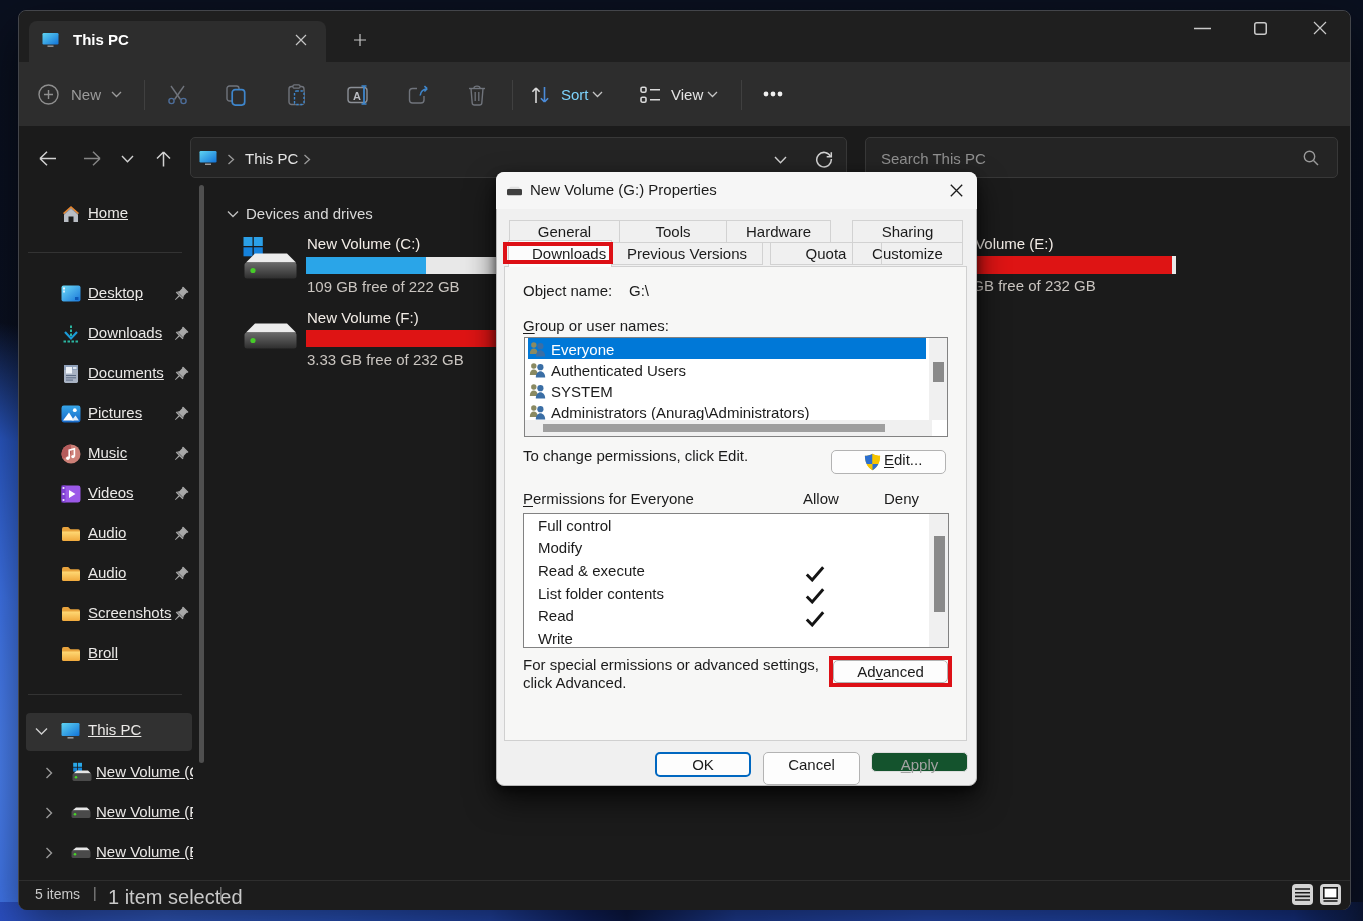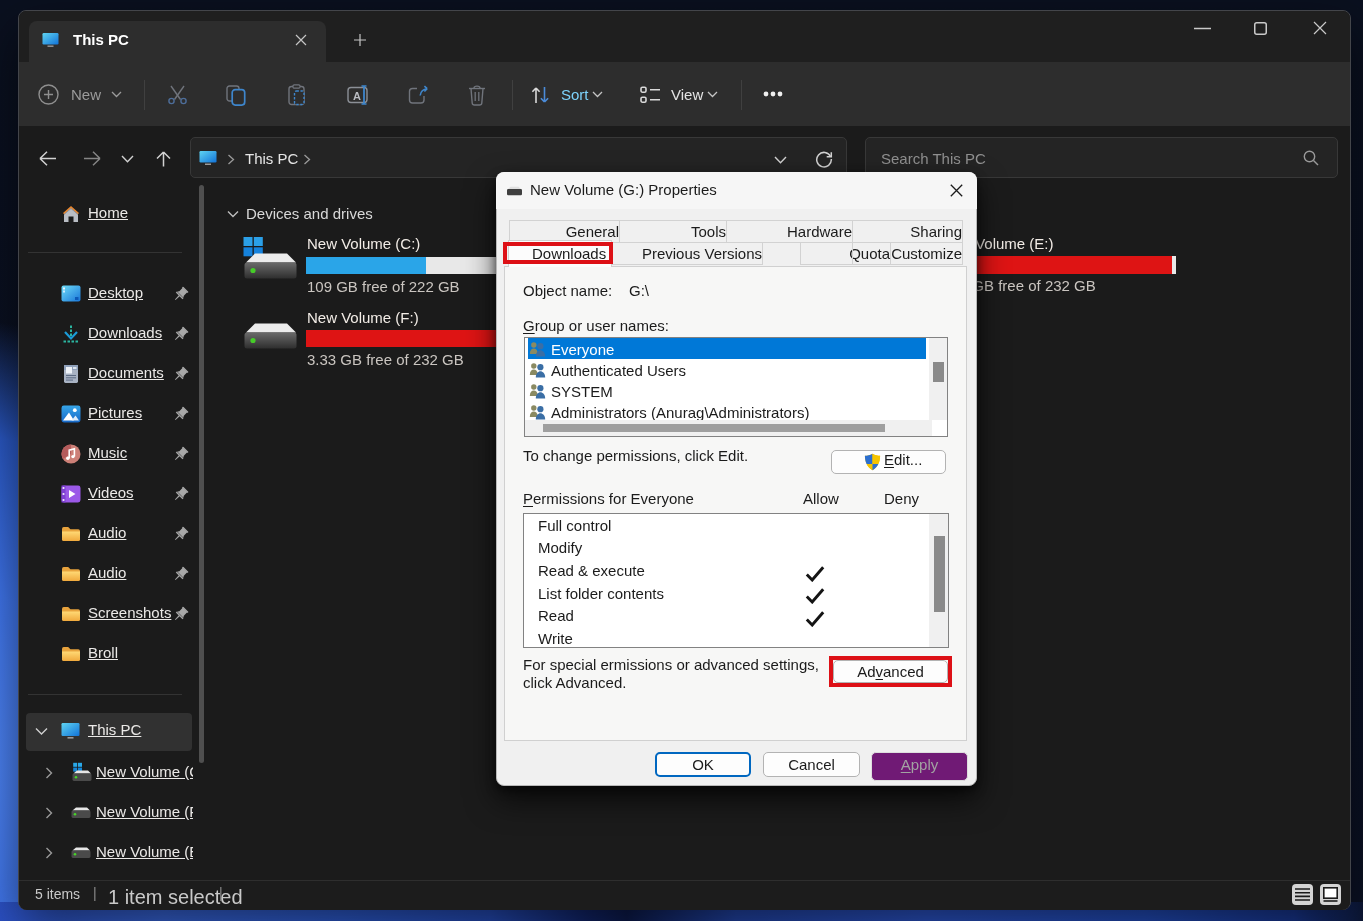--- a/index.html
+++ b/index.html
@@ -33,21 +33,21 @@
   
   .srow { position:absolute; left:88px; font-size:15px; color:#ebe9e7; white-space:nowrap;text-decoration:underline; }
   .pin  { position:absolute; left:172px; width:18px; height:18px; }
   .sic  { position:absolute; left:61px; width:20px; height:20px; }
   
   #dlg { position:absolute; left:496px; top:172px; width:481px; height:614px;
     background:#f0f0f0; border-radius:8px; border:1px solid #b8b8b8;
     box-shadow:0 14px 30px rgba(0,0,0,.66), 0 4px 10px rgba(0,0,0,.5); }
   .dtxt { position:absolute; font-size:15px; color:#1b1b1b; white-space:nowrap; }
   .tabc { position:absolute; height:23px; border:1px solid #d2d2d2;
-    font-size:15px; color:#1b1b1b; text-align:right; line-height:21px; }
+    font-size:15px; color:#1b1b1b; text-align:center; line-height:21px; }
   .btn { position:absolute; background:#fdfdfd; border:1px solid #b3b3b3;
     border-radius:5px; font-size:15px; color:#1b1b1b; text-align:center; }
   u { text-decoration:underline; text-underline-offset:2px; }
 </style>
 </head>
 <body>
 <div id="desk"></div>
 <svg width="0" height="0" style="position:absolute">
     <defs>
 <g id="grpsym">
@@ -446,24 +446,24 @@
   <path d="M2 3 L4.5 0.8 H12.5 L15 3 Z" fill="#e0e0e0"></path>
   <rect x="1" y="3" width="15" height="6.2" rx="1.2" fill="#3f3f3f"></rect>
 </svg>
 <div class="dtxt" style="left:530px;top:181px;font-size:15px">New Volume (G:) Properties</div>
 <svg class="abs" style="left:950px;top:184px" width="13" height="13" viewBox="0 0 13 13">
   <path d="M0.8 0.8 L12.2 12.2 M12.2 0.8 L0.8 12.2" stroke="#1b1b1b" stroke-width="1.3"></path>
 </svg>
 
 <div class="tabc" style="left:509px;top:220px;width:111px">General</div>
 <div class="tabc" style="left:619px;top:220px;width:108px">Tools</div>
-<div class="tabc" style="left:726px;top:220px;width:127px">Hardware</div>
+<div class="tabc" style="left:726px;top:220px;width:105px">Hardware</div>
 <div class="tabc" style="left:852px;top:220px;width:111px">Sharing</div>
 <div class="tabc" style="left:611px;top:242px;width:152px">Previous Versions</div>
-<div class="tabc" style="left:800px;top:242px;width:91px">Quota</div>
+<div class="tabc" style="left:770px;top:242px;width:112px">Quota</div>
 <div class="tabc" style="left:852px;top:242px;width:111px">Customize</div>
 
 <div class="abs" style="left:504px;top:266px;width:463px;height:475px;background:#f7f7f6;border:1px solid #d0d0d0"></div>
 
 <div class="abs" style="left:508px;top:240px;width:104px;height:27px;background:#fcfcfc;border:1px solid #d0d0d0;border-bottom:none"></div>
 <div class="dtxt" style="left:532px;top:245px">Downloads</div>
 
 <div class="abs" style="left:503px;top:242px;width:110px;height:22px;border:4px solid #dd1016"></div>
 
 <div class="dtxt" style="left:523px;top:282px">Object name:</div>
@@ -530,14 +530,14 @@
 <div class="abs" style="left:929px;top:514px;width:19px;height:133px;background:#f0f0f0"></div>
 <div class="abs" style="left:934px;top:536px;width:11px;height:76px;background:#8a8a8a"></div>
 
 <div class="dtxt" style="left:523px;top:656px">For special ermissions or advanced settings,</div>
 <div class="dtxt" style="left:523px;top:674px">click Advanced.</div>
 <div class="btn" style="left:833px;top:660px;width:115px;height:23px;line-height:21px">Ad<u>v</u>anced</div>
 
 <div class="abs" style="left:829px;top:656px;width:123px;height:31px;border:4px solid #dd1016"></div>
 
 <div class="btn" style="left:655px;top:752px;width:96px;height:25px;line-height:22px;border:2px solid #0067c0">OK</div>
-<div class="btn" style="left:763px;top:752px;width:97px;height:25px;line-height:23px">Cancel</div>
-<div class="btn" style="left:871px;top:752px;width:97px;height:29px;line-height:23px;background:#701a75;border-color:#dedede;color:#a2a2a2"><u style="text-decoration-color:#a2a2a2">A</u>pply</div>
+<div class="btn" style="left:763px;top:752px;width:97px;height:33px;line-height:23px">Cancel</div>
+<div class="btn" style="left:871px;top:752px;width:97px;height:20px;line-height:23px;background:#14532d;border-color:#dedede;color:#a2a2a2"><u style="text-decoration-color:#a2a2a2">A</u>pply</div>
 
 </body></html>

